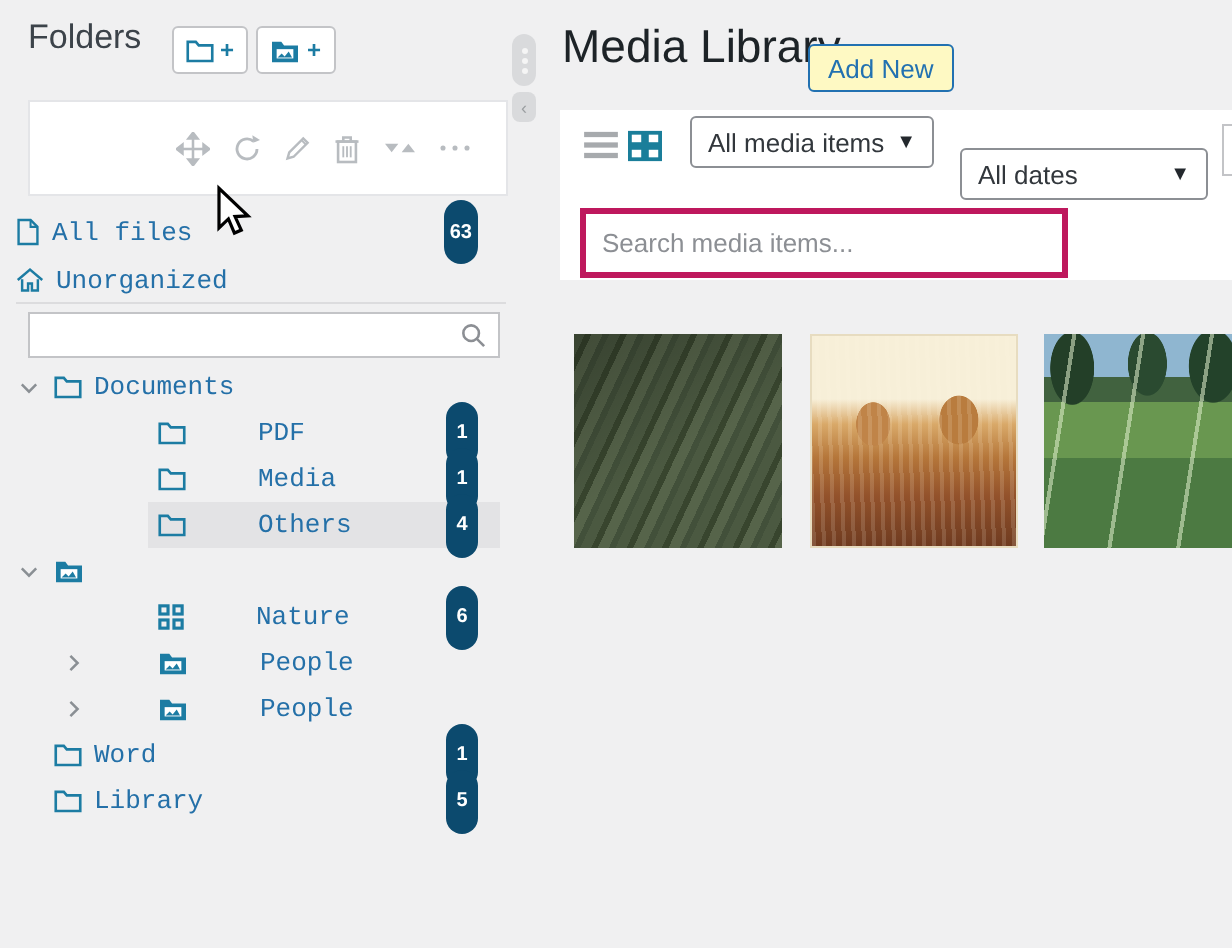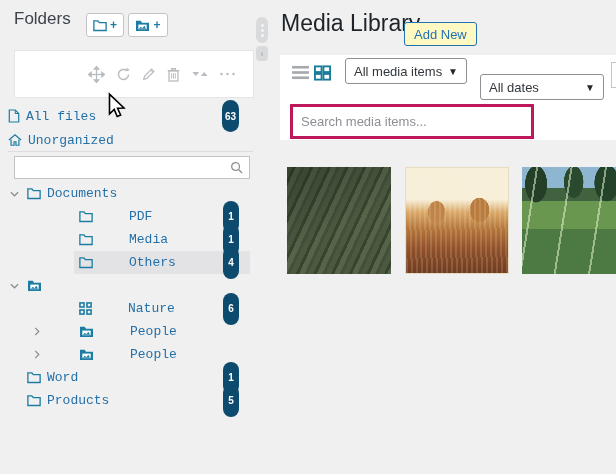--- a/index.html
+++ b/index.html
@@ -357,21 +357,21 @@
     <span class="badge">1</span>
   </div>
 
   <div class="row lvl0">
     <span class="chev"></span>
     <span class="ticon">
         <svg width="14" height="13" viewBox="0 0 16 14">
           <path d="M1 12.7 V1.8 h4.6 l1.7 2 H15 v8.9 z" fill="none" stroke="currentColor" stroke-width="1.5"></path>
         </svg>
       </span>
-    <span class="tlabel">Products</span>
+    <span class="tlabel">Library</span>
     <span class="badge">5</span>
   </div>
 
 </div>
 
 <div class="abs splitter-handle">
     <i></i>
     <i></i>
     <i></i>
   </div>

